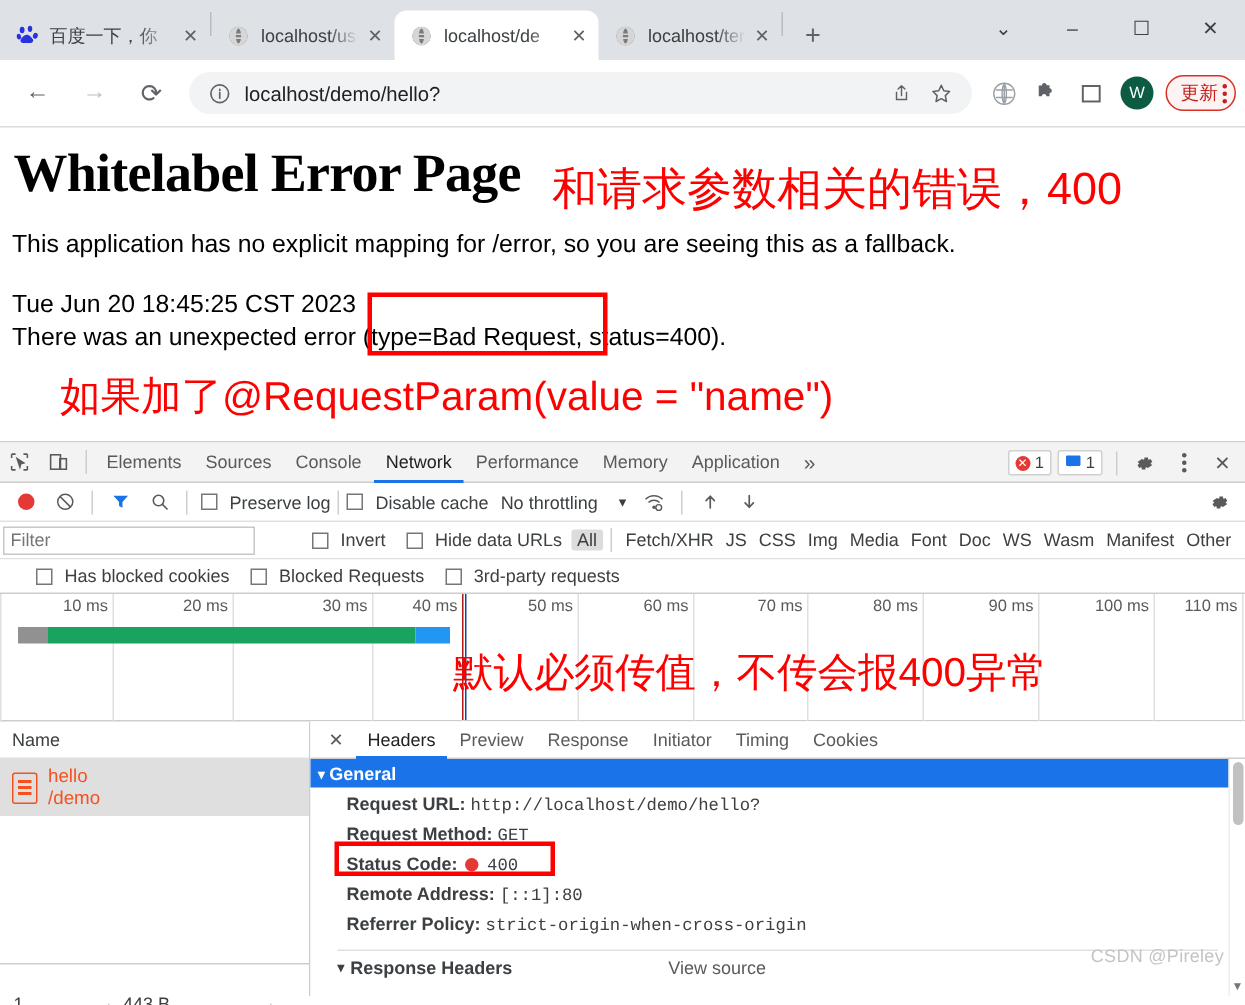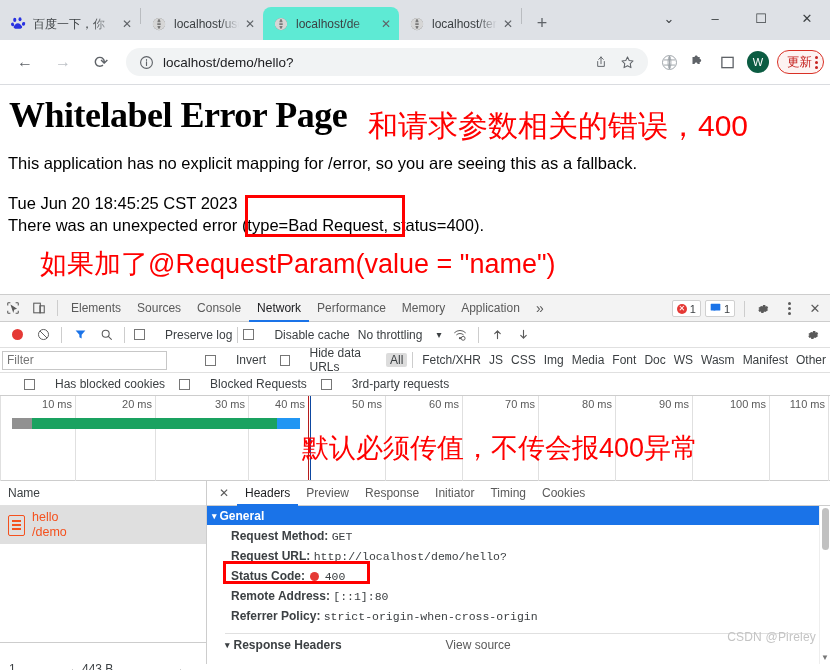--- a/index.html
+++ b/index.html
@@ -21,21 +21,21 @@
   .tab {
     position: relative;
     height: 33px; width: 122px;
     display: flex; align-items: center;
     padding: 0 6px 0 10px;
     border-radius: 8px 8px 0 0;
     font-size: 12px; color: #3c4043;
     overflow: hidden;
   }
   .tab.inactive { background: transparent; }
-  .tab.active { background: #5eead4; }
+  .tab.active { background: #ffffff; }
   .tab .favicon {
     flex: 0 0 16px; width: 16px; height: 16px; margin-right: 7px;
     display: flex; align-items: center; justify-content: center;
   }
   .tab .tab-title {
     flex: 1 1 auto; white-space: nowrap; overflow: hidden;
     font-size: 12px; line-height: 16px;
     -webkit-mask-image: linear-gradient(to right, #000 70%, transparent 100%);
     mask-image: linear-gradient(to right, #000 70%, transparent 100%);
   }
@@ -190,21 +190,21 @@
   }
   .dot-err { width: 10px; height: 10px; border-radius: 50%; background: #e53935;
     color: #fff; font-size: 8px; display:flex; align-items:center; justify-content:center;}
 
   .dt-toolbar2 {
     height: 26px; display: flex; align-items: center;
     border-bottom: 1px solid #e0e0e0; background: #ffffff;
     padding-left: 4px; position: relative;
   }
   .recdot { width: 11px; height: 11px; border-radius: 50%; background: #e53935; }
-  .cb { display: inline-flex; align-items: center; gap: 20px; font-size: 12px; color: #3c4043; }
+  .cb { display: inline-flex; align-items: center; gap: 8px; font-size: 12px; color: #3c4043; }
   .cbox { width: 11px; height: 11px; border: 1px solid #767676; background: #fff; display:inline-block;}
   .sel-txt { font-size: 12px; color: #3c4043; }
 
   .dt-filterbar {
     height: 25px; display: flex; align-items: center;
     border-bottom: 1px solid #e0e0e0; background: #fff;
     padding-left: 2px;
   }
   .filter-input {
     width: 168px; height: 19px; border: 1px solid #c7c7c7; background: #fff;
@@ -693,26 +693,26 @@
           <div class="det-tab">Cookies</div>
         </div>
 
         <div class="sec-header">
           <span style="font-size:9px;">▾</span>
           <span>General</span>
         </div>
 
         <div class="kv-list">
           <div class="kv">
+            <b>Request URL:</b>
+            <code>http://localhost/demo/hello?</code>
+          </div>
+          <div class="kv">
             <b>Request Method:</b>
             <code>GET</code>
-          </div>
-          <div class="kv">
-            <b>Request URL:</b>
-            <code>http://localhost/demo/hello?</code>
           </div>
           <div class="kv">
             <b>Status Code:</b>
             <span class="dot400"></span>
             <code>400</code>
           </div>
           <div class="kv">
             <b>Remote Address:</b>
             <code>[::1]:80</code>
           </div>

